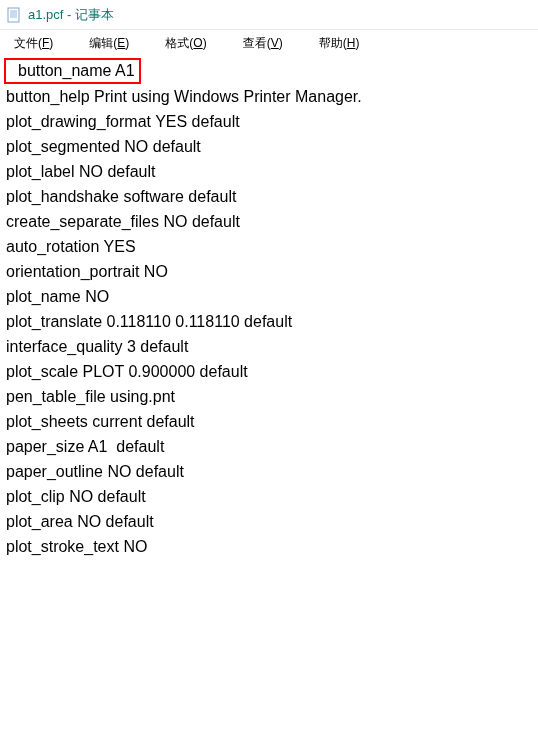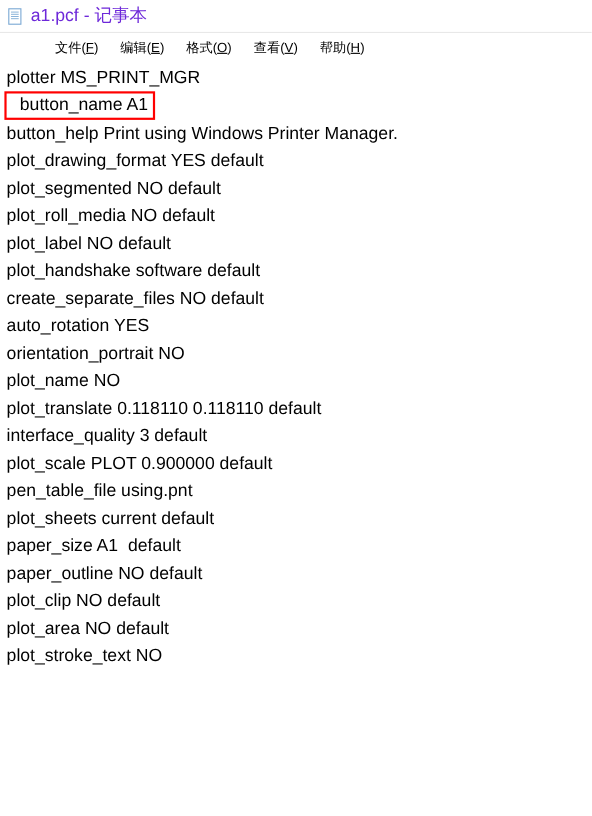--- a/index.html
+++ b/index.html
@@ -24,31 +24,30 @@
     }
     .titlebar-icon {
       width: 16px;
       height: 16px;
       margin-right: 6px;
       display: flex;
       align-items: center;
       justify-content: center;
     }
     .titlebar-title {
-      font-size: 16px;
-      color: #6d28d9;
+      font-size: 13px;
+      color: #0f766e;
     }
     .menubar {
       height: 26px;
       background: #ffffff;
       display: flex;
       align-items: center;
       padding: 0 6px;
-      gap: 4px;
-      margin-left: 36px;
+      gap: 20px;
     }
     .menu-item {
       font-size: 12px;
       color: #000000;
       padding: 2px 8px;
       cursor: pointer;
     }
     .menu-key {
       text-decoration: underline;
     }
@@ -91,26 +90,24 @@
 
 <div class="menubar">
   <span class="menu-item"><span>文件</span>(<span class="menu-key">F</span>)</span>
   <span class="menu-item"><span>编辑</span>(<span class="menu-key">E</span>)</span>
   <span class="menu-item"><span>格式</span>(<span class="menu-key">O</span>)</span>
   <span class="menu-item"><span>查看</span>(<span class="menu-key">V</span>)</span>
   <span class="menu-item"><span>帮助</span>(<span class="menu-key">H</span>)</span>
 </div>
 
 <div class="content" id="content-area">
-<span class="line-wrap"><span class="content-line">plotter MS_PRINT_MGR</span></span>
     <span class="line-wrap"><span class="highlight-box">button_name A1</span></span>
     <span class="line-wrap"><span class="content-line">button_help Print using Windows Printer Manager.</span></span>
     <span class="line-wrap"><span class="content-line">plot_drawing_format YES default</span></span>
     <span class="line-wrap"><span class="content-line">plot_segmented NO default</span></span>
-    <span class="line-wrap"><span class="content-line">plot_roll_media NO default</span></span>
     <span class="line-wrap"><span class="content-line">plot_label NO default</span></span>
     <span class="line-wrap"><span class="content-line">plot_handshake software default</span></span>
     <span class="line-wrap"><span class="content-line">create_separate_files NO default</span></span>
     <span class="line-wrap"><span class="content-line">auto_rotation YES</span></span>
     <span class="line-wrap"><span class="content-line">orientation_portrait NO</span></span>
     <span class="line-wrap"><span class="content-line">plot_name NO</span></span>
     <span class="line-wrap"><span class="content-line">plot_translate 0.118110 0.118110 default</span></span>
     <span class="line-wrap"><span class="content-line">interface_quality 3 default</span></span>
     <span class="line-wrap"><span class="content-line">plot_scale PLOT 0.900000 default</span></span>
     <span class="line-wrap"><span class="content-line">pen_table_file using.pnt</span></span>

